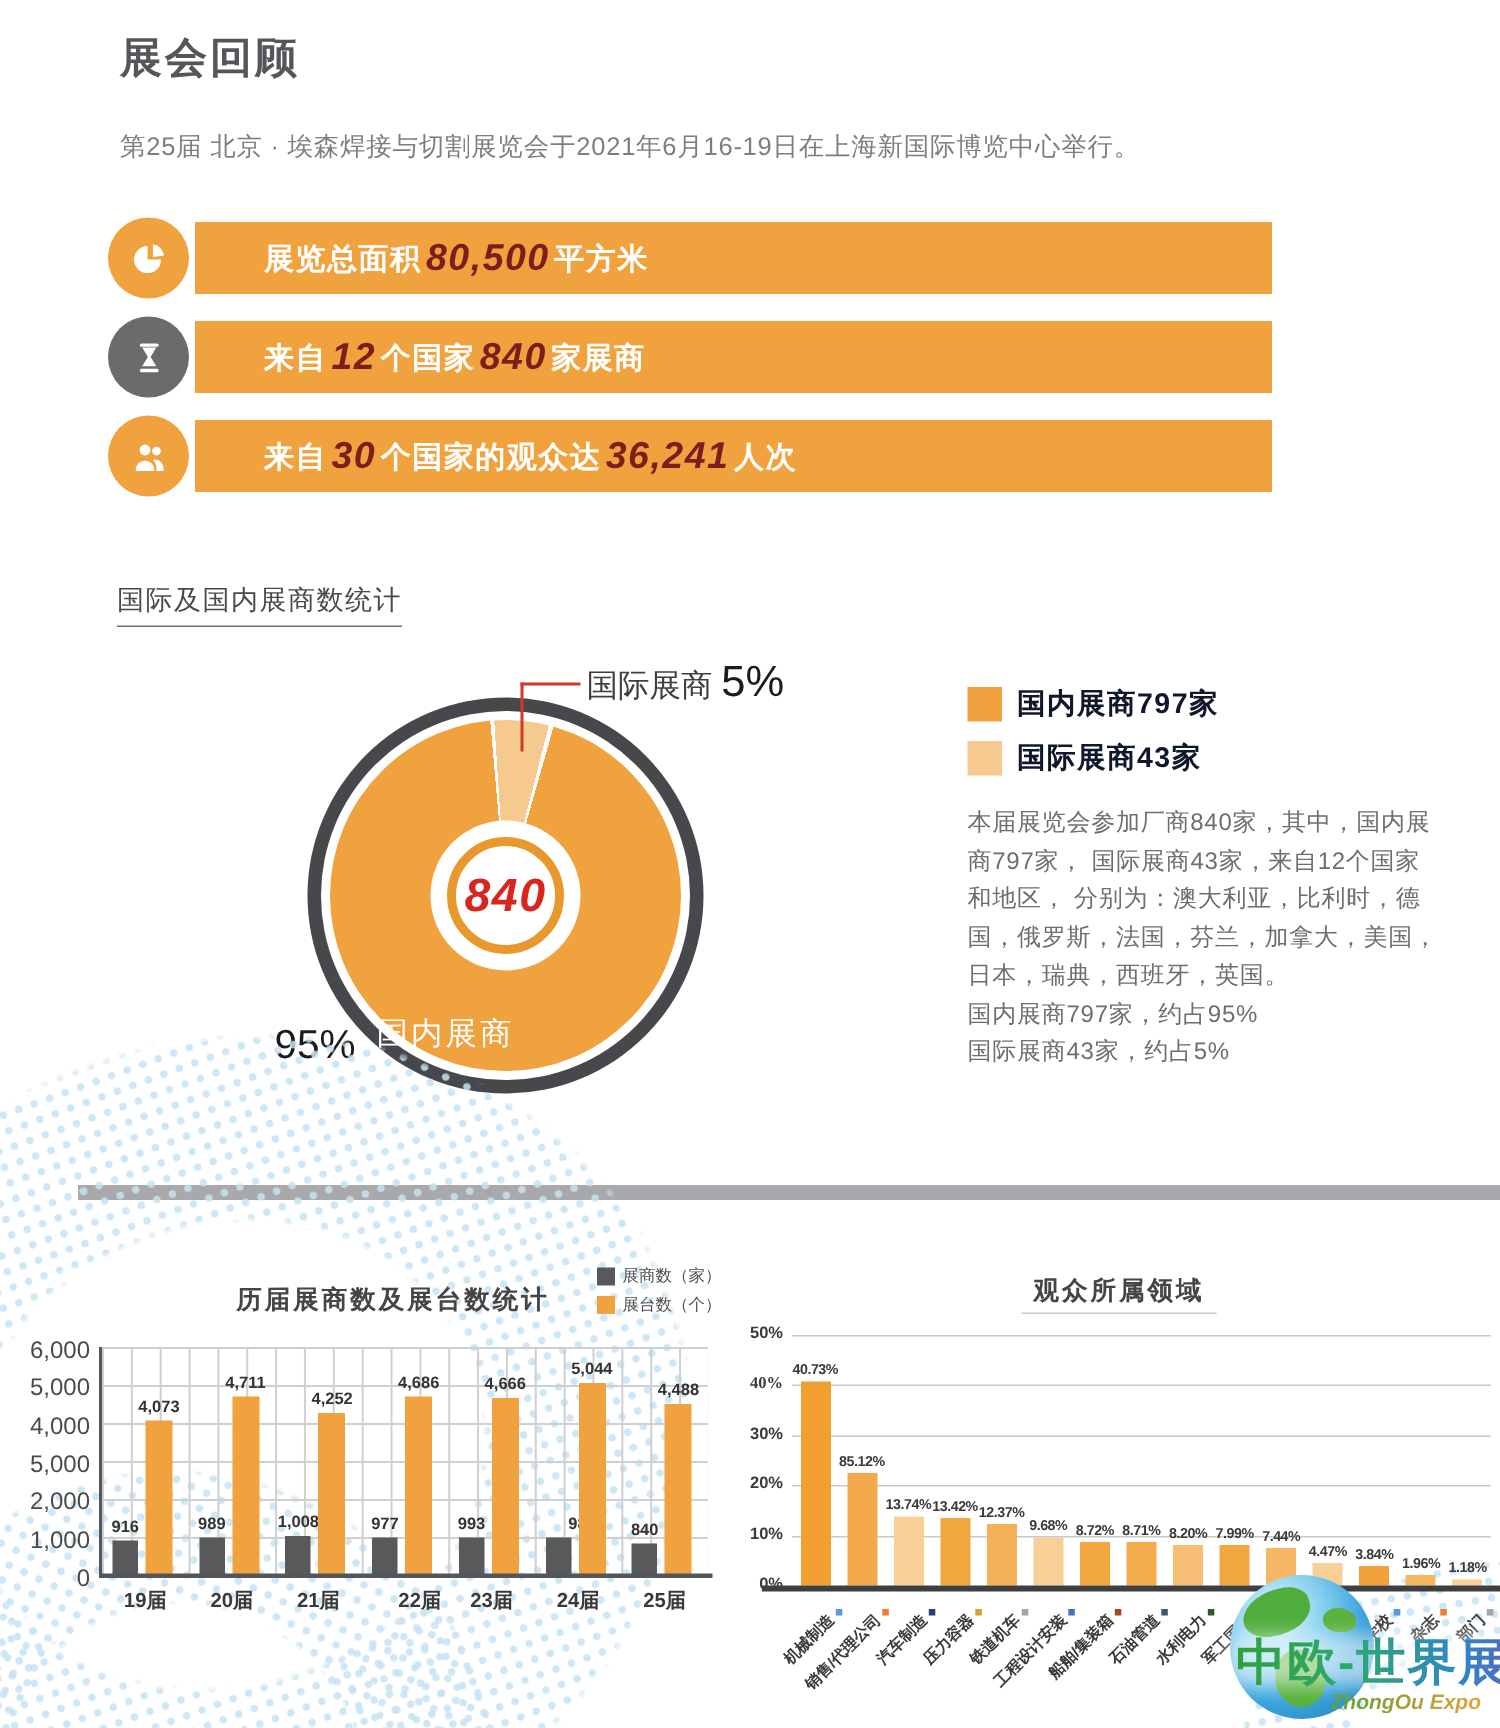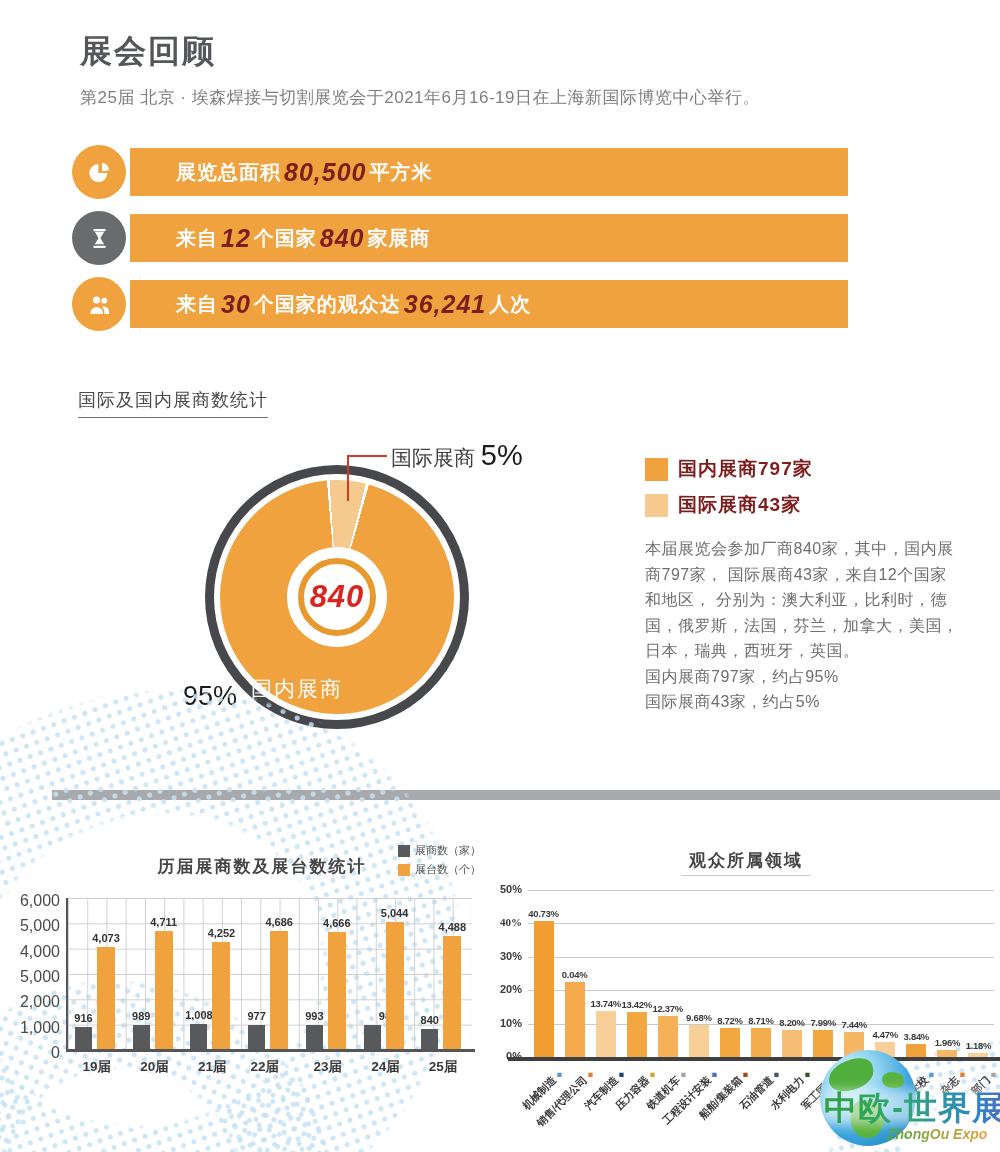--- a/index.html
+++ b/index.html
@@ -1,19 +1,19 @@
 <!DOCTYPE html>
 <html><head>
 <meta charset="utf-8">
 <style>
   html,body{margin:0;padding:0;background:#fff;}
   .page{position:relative;width:1000px;height:1152px;background:#fff;overflow:hidden;
         font-family:"Liberation Sans","DejaVu Sans",sans-serif;color:#444;}
   
-  .title{position:absolute;left:80px;top:30px;font-size:32px;font-weight:bold;color:#55565A;letter-spacing:2px;}
+  .title{position:absolute;left:80px;top:20px;font-size:28px;font-weight:bold;color:#55565A;letter-spacing:2px;}
   .subtitle{position:absolute;left:80px;top:86px;font-size:17px;color:#7E7E7E;letter-spacing:.5px;}
   
   .banner-row{position:absolute;left:72px;width:776px;height:54px;}
   .r1{top:145px}.r2{top:211px}.r3{top:277px}
   .icon-circle{position:absolute;left:0;top:0;width:54px;height:54px;border-radius:50%;
                display:flex;align-items:center;justify-content:center;}
   .ic-orange{background:#F0A23E}.ic-gray{background:#6A6B6D}
   .banner-bar{position:absolute;left:58px;top:3px;right:0;height:48px;background:#F0A23E;
               color:#fff;font-size:20px;font-weight:bold;letter-spacing:1px;
               display:flex;align-items:center;padding-left:46px;box-sizing:border-box;}
@@ -32,21 +32,21 @@
   .pie-center-text{font-size:31px;font-weight:bold;font-style:italic;color:#D8251F;letter-spacing:1px;}
   .pie-inner-label{position:absolute;left:46px;top:210px;color:#fff;font-size:21px;letter-spacing:2px;}
   .pie-pct{position:absolute;left:-22px;top:216px;font-size:27px;color:#1B1B1B;}
   .callout-line{position:absolute;left:142px;top:-10px;width:38px;height:44px;
                 border-left:2px solid #CF3A28;border-top:2px solid #CF3A28;}
   .callout-text{position:absolute;left:186px;top:-26px;width:220px;font-size:21px;color:#3F3F3F;white-space:nowrap;}
   .callout-text .big{font-size:29px;color:#1B1B1B;}
   .pie-legend{position:absolute;left:645px;top:456px;}
   .leg-row{display:flex;align-items:center;margin-bottom:10px;}
   .leg-sq{width:23px;height:23px;margin-right:10px;flex:none;}
-  .leg-tx{font-size:19px;font-weight:bold;color:#7f1d1d;letter-spacing:1px;}
+  .leg-tx{font-size:19px;font-weight:bold;color:#0f172a;letter-spacing:1px;}
   .pie-note{position:absolute;left:645px;top:536px;width:345px;font-size:16px;line-height:25.5px;
             color:#6E6E6E;white-space:pre-line;letter-spacing:.5px;}
   
   .divider{position:absolute;left:52px;top:790px;width:948px;height:10px;background:#A7A9AC;}
   .dots{position:absolute;z-index:0;opacity:.85;
         background-image:radial-gradient(#C7E2F3 2.3px,transparent 2.8px);background-size:11px 11px;
         -webkit-mask-image:radial-gradient(closest-side,transparent 54%,#000 56% 97%,transparent 99%);
         mask-image:radial-gradient(closest-side,transparent 54%,#000 56% 97%,transparent 99%);}
   .d1{left:-170px;top:690px;width:640px;height:560px;transform:rotate(-20deg);}
   .d2{left:-90px;top:980px;width:430px;height:400px;transform:rotate(25deg);}
@@ -232,21 +232,21 @@
         <div class="bxlab" style="left: 57.7143px; width: 57.7143px;">20届</div>
         <div class="vbar" style="left: 64.7143px; width: 17px; height: 25.0547px; background: rgb(88, 89, 91);"></div>
         <div class="bval" style="left: 73.2143px; bottom: 28.0547px;">989</div>
         <div class="vbar" style="left: 86.7143px; width: 18px; height: 119.345px; background: rgb(240, 162, 62);"></div>
         <div class="bval" style="left: 95.7143px; bottom: 122.345px;">4,711</div>
         <div class="bxlab" style="left: 115.429px; width: 57.7143px;">21届</div>
         <div class="vbar" style="left: 122.429px; width: 17px; height: 25.536px; background: rgb(88, 89, 91);"></div>
         <div class="bval" style="left: 130.929px; bottom: 28.536px;">1,008</div>
         <div class="vbar" style="left: 144.429px; width: 18px; height: 107.717px; background: rgb(240, 162, 62);"></div>
         <div class="bval" style="left: 153.429px; bottom: 110.717px;">4,252</div>
-        <div class="bxlab" style="left: 168px; width: 57.7143px;">22届</div>
+        <div class="bxlab" style="left: 183px; width: 57.7143px;">22届</div>
         <div class="vbar" style="left: 180.143px; width: 17px; height: 24.7507px; background: rgb(88, 89, 91);"></div>
         <div class="bval" style="left: 188.643px; bottom: 27.7507px;">977</div>
         <div class="vbar" style="left: 202.143px; width: 18px; height: 118.712px; background: rgb(240, 162, 62);"></div>
         <div class="bval" style="left: 211.143px; bottom: 121.712px;">4,686</div>
         <div class="bxlab" style="left: 230.857px; width: 57.7143px;">23届</div>
         <div class="vbar" style="left: 237.857px; width: 17px; height: 25.156px; background: rgb(88, 89, 91);"></div>
         <div class="bval" style="left: 246.357px; bottom: 28.156px;">993</div>
         <div class="vbar" style="left: 259.857px; width: 18px; height: 118.205px; background: rgb(240, 162, 62);"></div>
         <div class="bval" style="left: 268.857px; bottom: 121.205px;">4,666</div>
         <div class="bxlab" style="left: 288.571px; width: 57.7143px;">24届</div>
@@ -277,21 +277,21 @@
     <div class="aud-plot" id="aud-plot">
         <div class="gline" style="top: 133.6px;"></div>
         <div class="gline" style="top: 100.2px;"></div>
         <div class="gline" style="top: 66.8px;"></div>
         <div class="gline" style="top: 33.4px;"></div>
         <div class="gline" style="top: 0px;"></div>
         <div class="vbar" style="left: 5.5px; width: 20px; height: 136.038px; background: rgb(241, 158, 51);"></div>
         <div class="aval" style="left: 15.5px; bottom: 138.038px;">40.73%</div>
         <div class="axlab" style="left: -82.5px;"><span>机械制造</span><span class="dia" style="color: rgb(91, 155, 213);">◆</span></div>
         <div class="vbar" style="left: 36.5667px; width: 20px; height: 75.484px; background: rgb(243, 169, 76);"></div>
-        <div class="aval" style="left: 46.5667px; bottom: 77.484px;">0.04%</div>
+        <div class="aval" style="left: 46.5667px; bottom: 77.484px;">85.12%</div>
         <div class="axlab" style="left: -51.4333px;"><span>销售/代理公司</span><span class="dia" style="color: rgb(237, 125, 49);">◆</span></div>
         <div class="vbar" style="left: 67.6333px; width: 20px; height: 45.8916px; background: rgb(248, 207, 150);"></div>
         <div class="aval" style="left: 77.6333px; bottom: 47.8916px;">13.74%</div>
         <div class="axlab" style="left: -20.3667px;"><span>汽车制造</span><span class="dia" style="color: rgb(38, 68, 120);">◆</span></div>
         <div class="vbar" style="left: 98.7px; width: 20px; height: 44.8228px; background: rgb(242, 167, 64);"></div>
         <div class="aval" style="left: 108.7px; bottom: 46.8228px;">13.42%</div>
         <div class="axlab" style="left: 10.7px;"><span>压力容器</span><span class="dia" style="color: rgb(209, 163, 46);">◆</span></div>
         <div class="vbar" style="left: 129.767px; width: 20px; height: 41.3158px; background: rgb(244, 177, 88);"></div>
         <div class="aval" style="left: 139.767px; bottom: 43.3158px;">12.37%</div>
         <div class="axlab" style="left: 41.7667px;"><span>铁道机车</span><span class="dia" style="color: rgb(165, 165, 165);">◆</span></div>

